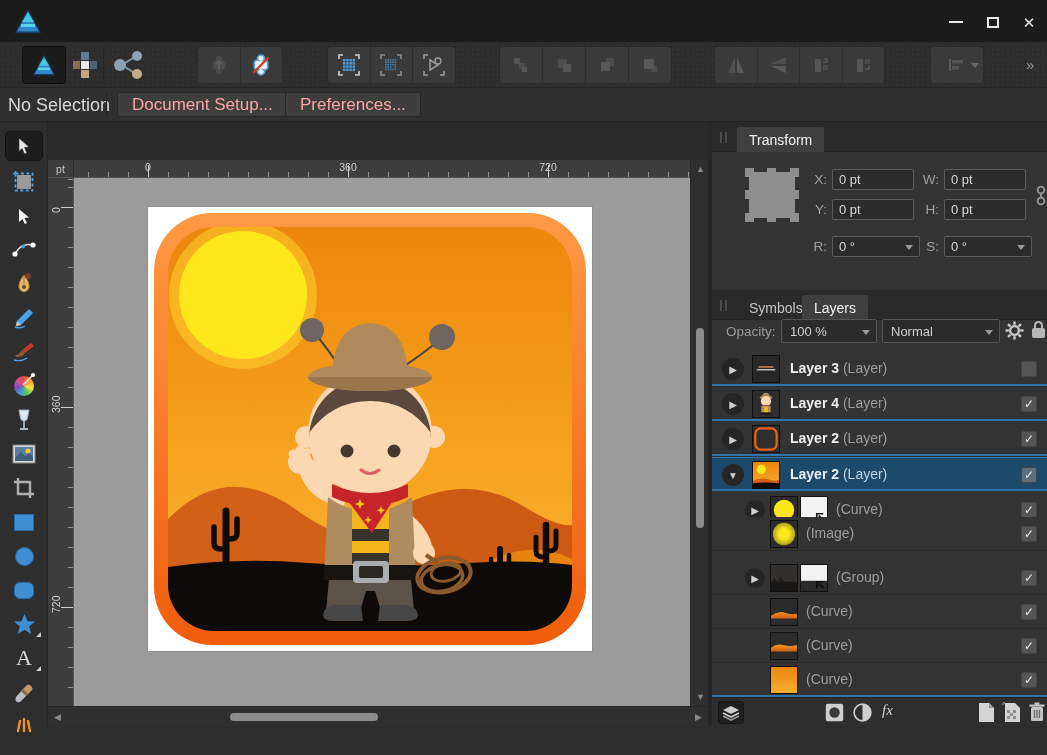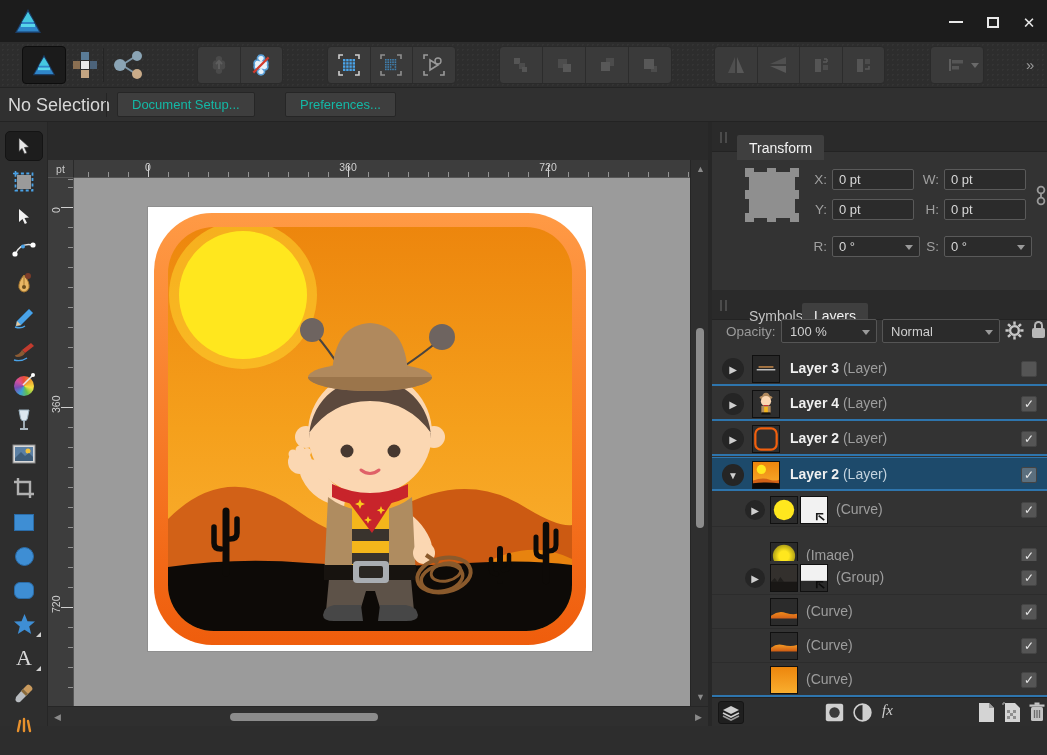--- a/index.html
+++ b/index.html
@@ -25,21 +25,21 @@
   .tb-sep { width:1px; background:#2c2c2c; height:36px; }
   #persona-designer { left:22px; top:4px; width:44px; height:38px; background:#1b1b1b; border:1px solid #0d0d0d; border-radius:4px;
     display:flex; align-items:center; justify-content:center; }
   .chev { color:#9a9a9a; font-size:15px; }
 
   
   #contextbar { left:0; top:88px; width:1047px; height:34px; background:#303030; border-bottom:1px solid #232323; }
   #no-selection { left:8px; top:0; height:34px; display:flex; align-items:center; color:#d8d8d8; font-size:18px; }
   .ctx-sep { left:106px; top:5px; width:1px; height:24px; background:#242424; }
   .ctx-btn { top:4px; height:25px; background:#3e3e3e; border:1px solid #262626; border-radius:2px;
-    color:#14b8a6; font-size:13px; display:flex; align-items:center; justify-content:center; padding:0 14px; }
+    color:#fca5a5; font-size:17px; display:flex; align-items:center; justify-content:center; padding:0 14px; }
 
   
   #tools { left:0; top:122px; width:48px; height:604px; background:#2e2e2e; border-right:1px solid #262626; }
   .tool { position:absolute; left:5px; width:38px; height:30px; display:flex; align-items:center; justify-content:center; border-radius:5px; }
   .tool.selected { background:#1d1d1d; border:1px solid #141414; }
   .flyout { position:absolute; right:2px; bottom:2px; width:0; height:0; border-left:5px solid transparent; border-bottom:5px solid #cfcfcf; }
 
   
   #tabbar { left:48px; top:122px; width:660px; height:38px; background:#2a2a2a; }
   #doc-tab { left:48px; top:122px; width:660px; height:38px; background:#3b3b3b; border-bottom:1px solid #2a2a2a;
@@ -67,21 +67,21 @@
   #vscroll { left:690px; top:160px; width:18px; height:546px; background:#2f2f2f; border-left:1px solid #262626; }
   #hscroll { left:48px; top:706px; width:660px; height:20px; background:#2f2f2f; border-top:1px solid #262626; }
   .sb-thumb-v { position:absolute; left:5px; width:8px; border-radius:4px; background:#8c8c8c; }
   .sb-thumb-h { position:absolute; top:6px; height:8px; border-radius:4px; background:#8c8c8c; }
   .sb-arrow { position:absolute; color:#8a8a8a; font-size:9px; }
 
   
   #rightpanel { left:708px; top:122px; width:339px; height:604px; background:#333333; border-left:4px solid #272727; }
   .panel-header { position:absolute; left:0; width:335px; height:30px; background:#2a2a2a; border-bottom:1px solid #232323; }
   .panel-tab { position:absolute; top:5px; height:25px; padding:0 12px; display:flex; align-items:center;
-    color:#c4c4c4; font-size:14px;margin-top:8px; }
+    color:#c4c4c4; font-size:14px; }
   .panel-tab.active { background:#3f3f3f; color:#f2f2f2; border-radius:2px 2px 0 0; }
   .grip { position:absolute; left:8px; top:10px; width:8px; height:11px;
     background:repeating-linear-gradient(to right,#4b4b4b 0 2px,transparent 2px 5px); }
 
   .tf-label { position:absolute; color:#a0a0a0; font-size:13.5px; text-align:right; width:22px; }
   .tf-input { position:absolute; width:82px; height:21px; background:#2b2b2b; border:1px solid #5a5a5a; border-radius:2px;
     color:#d8d8d8; font-size:13px; padding:0 6px; font-family:"Liberation Sans",sans-serif; }
   .tf-select { position:absolute; width:88px; height:21px; background:#2b2b2b; border:1px solid #5a5a5a; border-radius:2px;
     color:#d8d8d8; font-size:13px; display:flex; align-items:center; padding:0 6px; }
   .caret { position:absolute; right:6px; top:8px; width:0; height:0; border-left:4px solid transparent; border-right:4px solid transparent; border-top:5px solid #9a9a9a; }
@@ -707,21 +707,21 @@
           <circle cx="14" cy="14" r="11" fill="#ffe71e"></circle>
       </svg>
       <svg class="thumb" style="left:88px" viewBox="0 0 28 28">
         <rect width="28" height="28" fill="#f2f2f2"></rect>
         <path d="M17 25 V18 H24 M19 20 L25 25" stroke="#1a1a1a" stroke-width="1.8" fill="none"></path>
       </svg>
       <span class="layer-name" style="left:124px;font-weight:normal"><span class="layer-type">(Curve)</span></span>
       <span class="checkbox">✓</span>
     </div>
 
-    <div class="layer-row" style="top:417px">
+    <div class="layer-row" style="top:395px">
       <svg class="thumb" style="left:58px" viewBox="0 0 28 28">
         <defs>
             <radialGradient id="glow">
               <stop offset=".45" stop-color="#ffe71e"></stop>
               <stop offset="1" stop-color="#b0a117"></stop>
             </radialGradient>
           </defs>
         <rect width="28" height="28" fill="#2b2b2b"></rect>
           <circle cx="14" cy="14" r="12" fill="url(#glow)"></circle>
       </svg>

